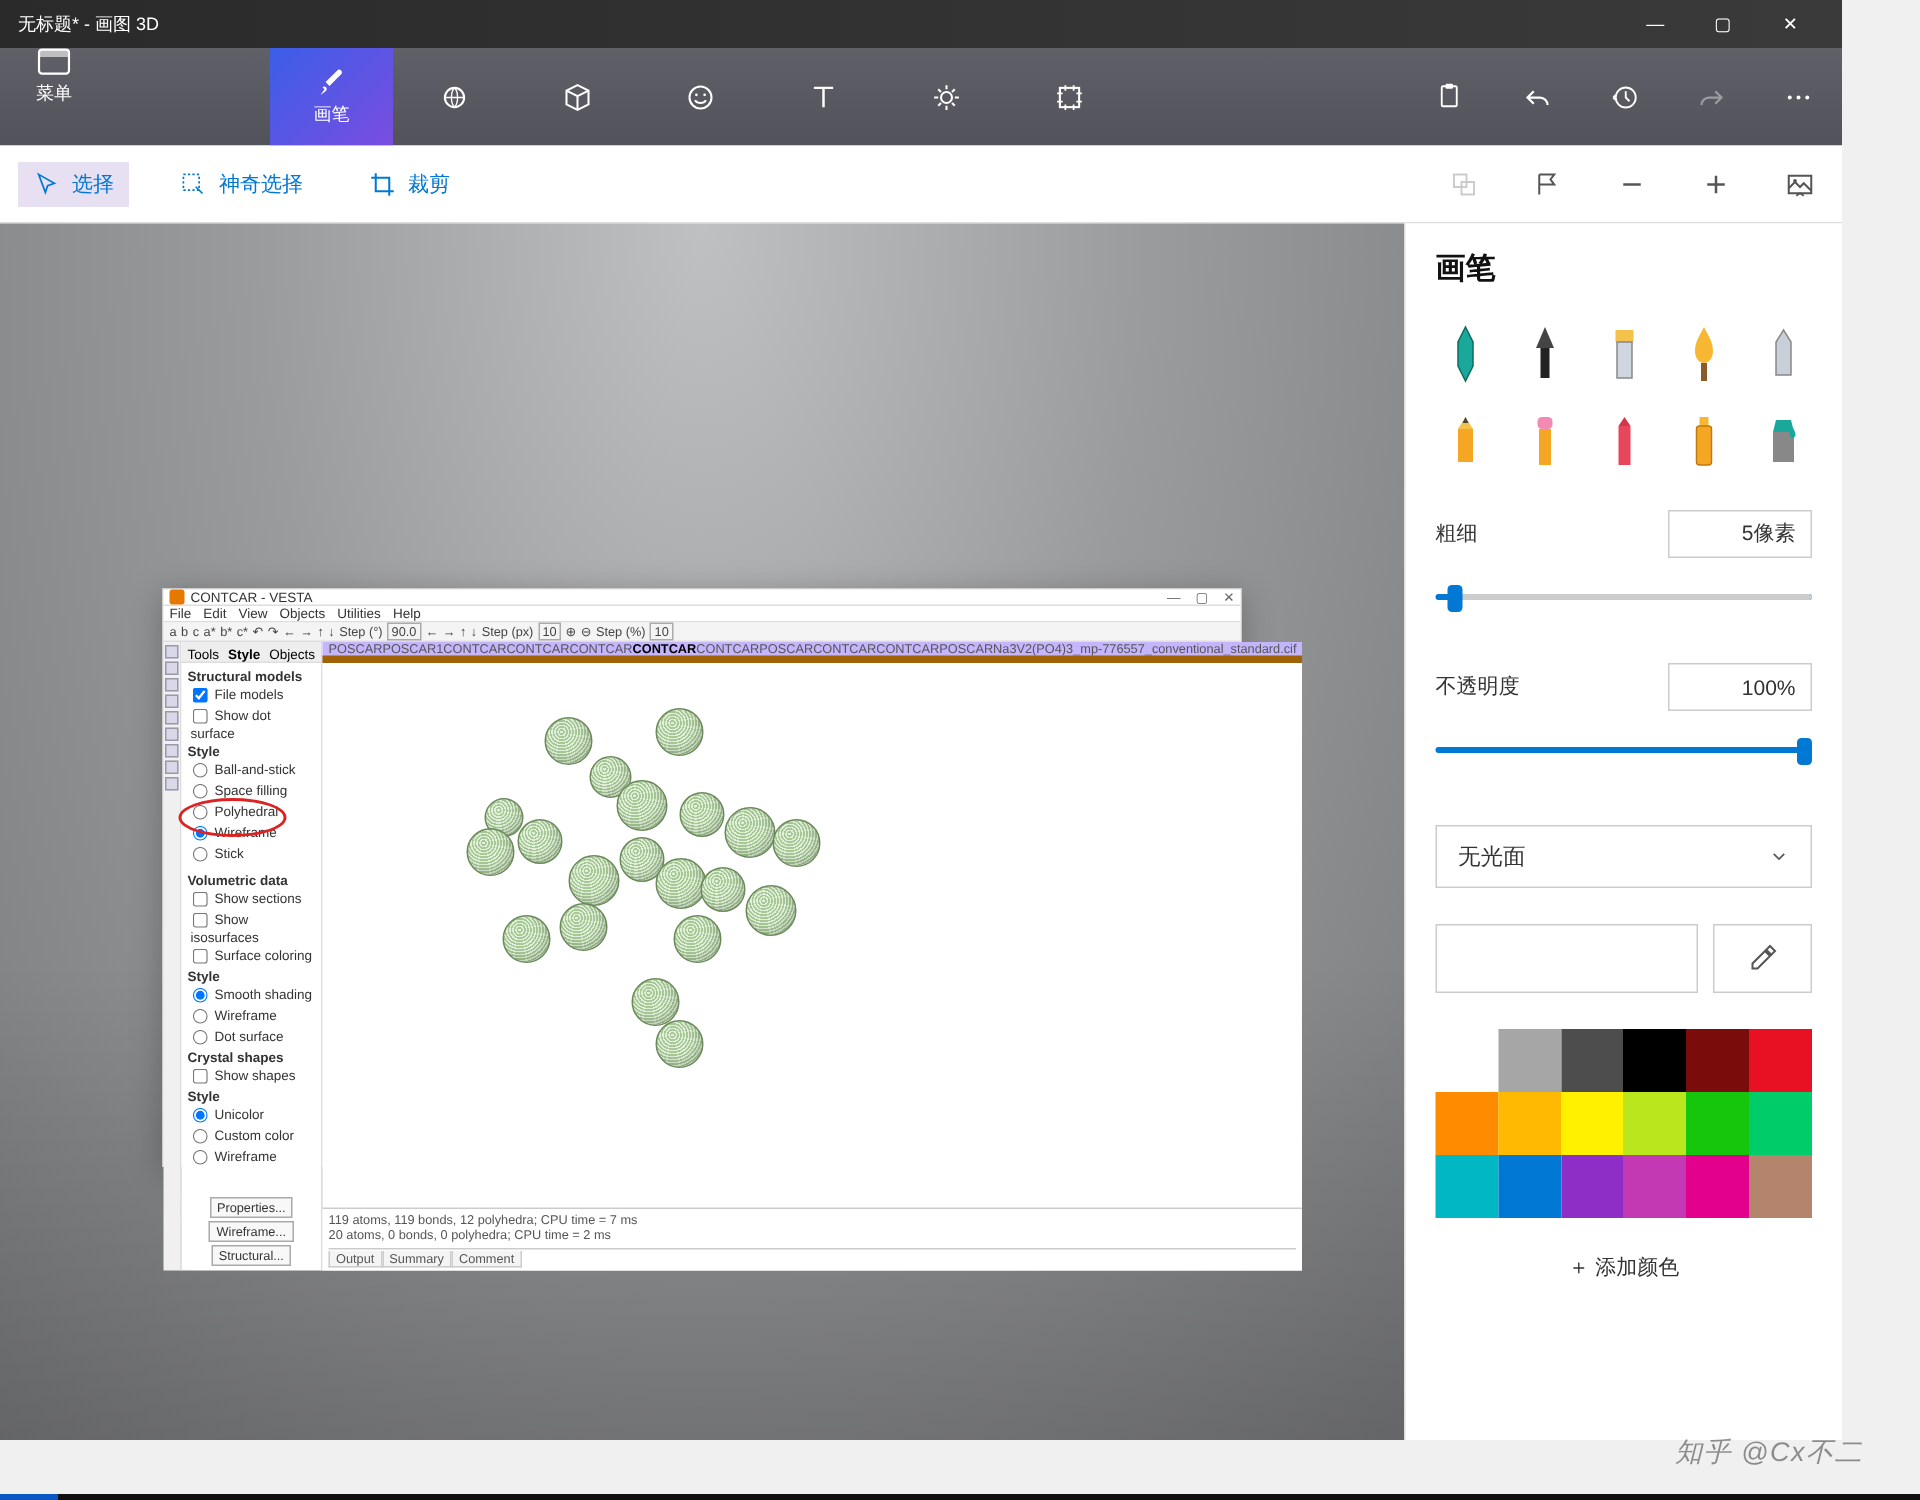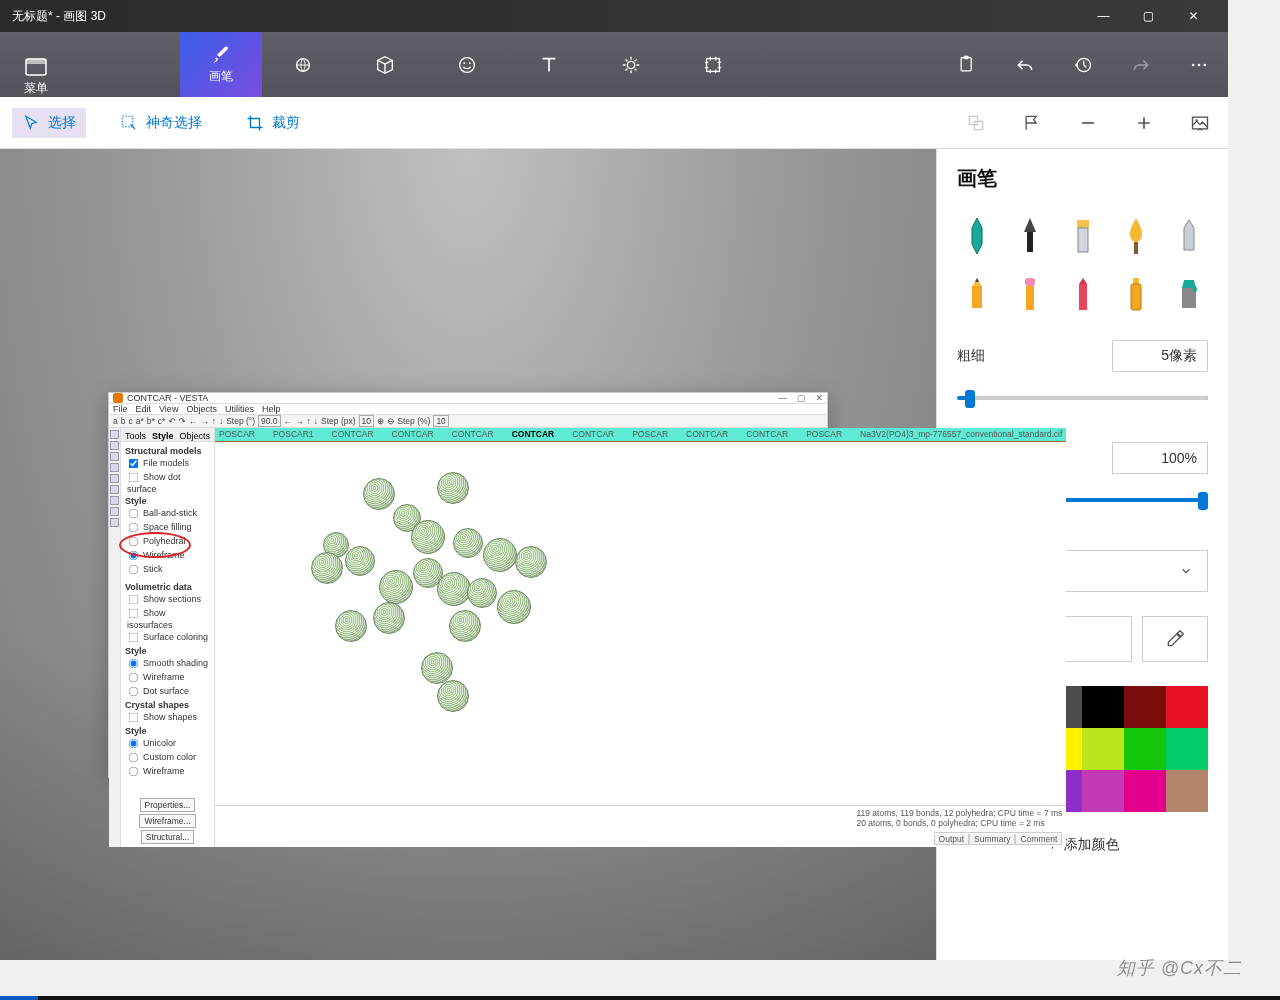--- a/index.html
+++ b/index.html
@@ -6,21 +6,21 @@
 body { width: 1280px; height: 1000px; overflow: hidden; background: #f0f0f0; position: relative; }
 
 
 .paint3d { position: absolute; left: 0; top: 0; width: 1228px; height: 960px; background: #fff; display: flex; flex-direction: column; }
 .titlebar { height: 32px; background: linear-gradient(to right, #2a2a2a, #3a3a3a); color: #fff; display: flex; align-items: center; font-size: 12px; padding: 0 12px; }
 .titlebar-text { flex: 1; }
 .win-controls { display: flex; }
 .win-btn { width: 45px; height: 32px; display: flex; align-items: center; justify-content: center; cursor: pointer; color: #fff; }
 
 .ribbon { height: 65px; background: linear-gradient(to bottom, #606068, #52525a); display: flex; align-items: stretch; }
-.menu-btn { width: 72px; display: flex; flex-direction: column; align-items: center; justify-content: flex-end; color: #fff; font-size: 12px; gap: 4px; cursor: pointer; }
+.menu-btn { width: 72px; display: flex; flex-direction: column; align-items: center; justify-content: flex-start; color: #fff; font-size: 12px; gap: 4px; cursor: pointer; }
 .ribbon-tab { width: 82px; display: flex; flex-direction: column; align-items: center; justify-content: center; color: #fff; font-size: 12px; gap: 2px; cursor: pointer; }
 .ribbon-tab.active { background: linear-gradient(135deg, #3b5ee8, #7a4de0); }
 .ribbon-spacer { flex: 1; }
 .ribbon-right { display: flex; align-items: center; }
 .ribbon-icon-btn { width: 58px; height: 65px; display: flex; align-items: center; justify-content: center; color: #fff; cursor: pointer; }
 
 .toolbar { height: 52px; background: #fff; border-bottom: 1px solid #ddd; display: flex; align-items: center; padding: 0 12px; gap: 24px; }
 .tool-item { display: flex; align-items: center; gap: 8px; font-size: 14px; color: #0078d4; cursor: pointer; padding: 6px 10px; }
 .tool-item.selected { background: #e6e0f2; }
 .tool-sep { flex: 1; }
@@ -43,26 +43,26 @@
 .vesta-tabs { width: 118px; background: #fff; border-right: 1px solid #ddd; display: flex; flex-direction: column; }
 .vesta-tab-hdr { height: 14px; display: flex; gap: 6px; padding: 0 4px; align-items: flex-end; border-bottom: 1px solid #ddd; background: #eee; }
 .vesta-panel { padding: 2px 4px; font-size: 9px; color: #333; }
 .vesta-panel .grp-title { font-weight: bold; margin: 2px 0 1px; }
 .vesta-panel label { display: block; margin: 1px 0; padding-left: 2px; }
 .vesta-panel input[type=radio], .vesta-panel input[type=checkbox] { margin-right: 3px; transform: scale(.75); vertical-align: middle; }
 .vesta-panel .circled { position: relative; }
 .vesta-panel .ellipse { position: absolute; left: -6px; top: -3px; width: 72px; height: 26px; border: 2px solid #d22; border-radius: 50%; pointer-events: none; }
 .vesta-panel .pbtn { display:inline-block; border:1px solid #aaa; padding:1px 4px; background:#f8f8f8; margin:1px; font-size:8.5px; }
 .vesta-view { flex: 1; background: #fff; position: relative; display:flex; flex-direction:column; }
-.vesta-view-tabs { height:14px; display:flex; align-items:center; gap:18px; padding:0 4px; font-size:8.5px; color:#555; border-bottom:1px solid #a16207; background:#5eead4; overflow:hidden; white-space:nowrap; }
+.vesta-view-tabs { height:14px; display:flex; align-items:center; gap:0; padding:0 4px; font-size:8.5px; color:#555; border-bottom:5px solid #a16207; background:#c4b5fd; overflow:hidden; white-space:nowrap; }
 .vesta-view-tabs .vt { }
 .vesta-view-tabs .vt.active { color:#000; font-weight:bold; }
 .vesta-atoms { flex:1; position:relative; }
 .vesta-view .atom { position: absolute; border-radius: 50%; background: repeating-radial-gradient(circle at 35% 30%, #e0f0d8 0, #e0f0d8 1px, #a8c898 1px, #a8c898 2px); border: 1px solid #6a8a5a; box-shadow: inset -3px -3px 6px rgba(0,0,0,.15); }
-.vesta-output { height:42px; border-top:1px solid #ccc; background:#fff; font-size:8.5px; color:#555; padding:2px 4px; display:flex; flex-direction:column;align-items:flex-end; }
+.vesta-output { height:42px; border-top:1px solid #ccc; background:#fff; font-size:8.5px; color:#555; padding:2px 4px; display:flex; flex-direction:column; }
 .vesta-output .ot { flex:1; }
 .vesta-output-tabs { display:flex; gap:0; border-top:1px solid #ccc; padding-top:1px; }
 .vesta-output-tabs .otab { border:1px solid #ccc; border-top:none; padding:0 4px; background:#f4f4f4; }
 
 
 .sidebar { width: 292px; background: #fff; border-left: 1px solid #ddd; display: flex; flex-direction: column; padding: 16px 20px; gap: 14px; overflow-y: auto; color: #333; }
 .sidebar h2 { font-size: 20px; font-weight: 600; color: #111; margin-bottom: 8px; }
 .brush-grid { display: grid; grid-template-columns: repeat(5, 1fr); gap: 14px 14px; }
 .brush-tile { height: 44px; display: flex; align-items: center; justify-content: center; cursor: pointer; }
 .brush-tile svg { width: 26px; height: 40px; }

